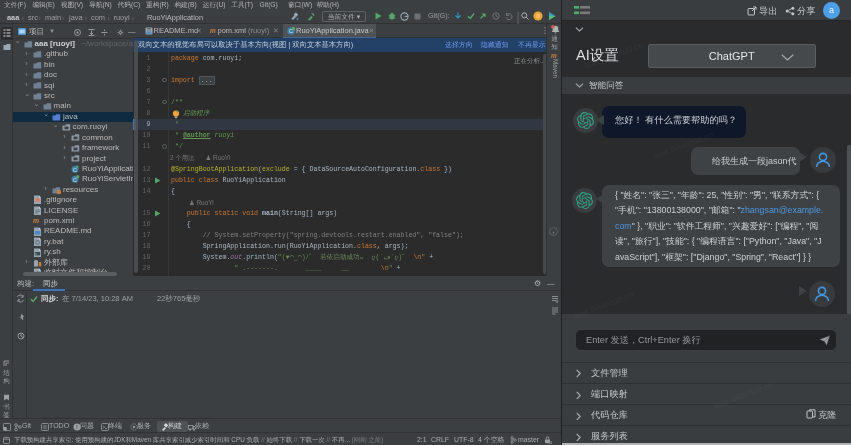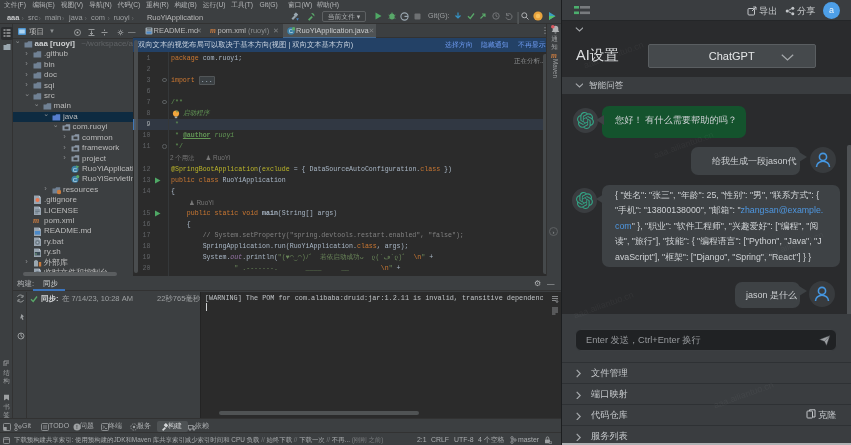--- a/index.html
+++ b/index.html
@@ -412,25 +412,20 @@
         <path d="M4 1 L4 4 L6 5.5" stroke="#9DA0A2" stroke-width="0.9" fill="none"></path>
       </svg>
       <div style="position:absolute;left:15px;top:16px;width:171px;height:13px;font-size:7.5px;line-height:13px;color:#BBBBBB;white-space:nowrap">
         <svg style="position:absolute;left:2px;top:2.5px" width="8" height="8" viewBox="0 0 8 8">
           <path d="M1 4.2 L3.2 6.4 L7 1.5" stroke="#59A869" stroke-width="1.3" fill="none"></path>
         </svg>
         <span style="position:absolute;left:13px;font-weight:bold;color:#D2D4D6">同步:</span>
         <span style="position:absolute;left:34px;color:#9DA0A2">在 7/14/23, 10:28 AM</span>
         <span style="position:absolute;left:129px;color:#9DA0A2">22秒765毫秒</span>
       </div>
-      <div style="position:absolute;left:187px;top:16px;width:361px;height:126px;background:#2B2B2B;border-left:1px solid #242424">
-        <div class="mono" style="position:absolute;left:4px;top:2px;font-size:6.8px;color:#BFC3C6;white-space:pre">[<span style="color:#BFC3C6">WARNING</span>] The POM for com.alibaba:druid:jar:1.2.11 is invalid, transitive dependenc</div>
-        <div style="position:absolute;left:5px;top:11px;width:1px;height:8px;background:#D0D2D4"></div>
-        <div style="position:absolute;left:18px;top:119px;width:200px;height:3.5px;background:#505354;border-radius:2px"></div>
-      </div>
       <svg style="position:absolute;left:538px;top:19px" width="8" height="8" viewBox="0 0 8 8">
         <path d="M1 1.5 h6 M1 3.5 h6 M1 5.5 h4 M6 4.5 v3 M4.8 6.3 L6 7.5 L7.2 6.3" stroke="#9DA0A2" stroke-width="0.8" fill="none"></path>
       </svg>
       <svg style="position:absolute;left:538px;top:31px" width="8" height="8" viewBox="0 0 8 8">
         <path d="M1 1 h6 M1 3 h6 M1 5 h6 M1 7 h3.5" stroke="#9DA0A2" stroke-width="0.8" fill="none"></path>
       </svg>
     </div>
 <div class="abs" style="left:0;top:418px;width:561px;height:14px;background:#3C3F41;border-top:1px solid #323232;font-size:7px;color:#A9ACAE;line-height:14px;white-space:nowrap">
       <svg style="position:absolute;left:3px;top:3.5px" width="8" height="8" viewBox="0 0 8 8">
         <rect x="0.5" y="0.5" width="7" height="7" rx="0.8" fill="none" stroke="#9DA0A2" stroke-width="0.8"></rect>
@@ -531,21 +526,21 @@
         </svg></div>
       <div style="position:absolute;left:0;top:77px;width:290px;height:16.5px;background:#3A3D40;color:#C3C6C9;font-size:8.6px;line-height:16.5px"><span style="margin-left:27px">智能问答</span></div>
       <svg style="position:absolute;left:12.5px;top:83px" width="8.5" height="5" viewBox="0 0 8 5">
         <path d="M0.6 0.6 L4.25 4 L7.9 0.6" stroke="#A6A9AC" stroke-width="1.1" fill="none"></path>
       </svg>
       <div style="position:absolute;left:10.5px;top:107.5px;width:25px;height:25px;border-radius:50%;background:#3A3D40">
         <svg style="position:absolute;left:4px;top:4px" width="17" height="17" viewBox="0 0 24 24">
           <path fill="#33A384" d="M22.2819 9.8211a5.9847 5.9847 0 0 0-.5157-4.9108 6.0462 6.0462 0 0 0-6.5098-2.9A6.0651 6.0651 0 0 0 4.9807 4.1818a5.9847 5.9847 0 0 0-3.9977 2.9 6.0462 6.0462 0 0 0 .7427 7.0966 5.98 5.98 0 0 0 .511 4.9107 6.051 6.051 0 0 0 6.5146 2.9001A5.9847 5.9847 0 0 0 13.2599 24a6.0557 6.0557 0 0 0 5.7718-4.2058 5.9894 5.9894 0 0 0 3.9977-2.9001 6.0557 6.0557 0 0 0-.7475-7.073zm-9.022 12.6081a4.4755 4.4755 0 0 1-2.8764-1.0408l.1419-.0804 4.7783-2.7582a.7948.7948 0 0 0 .3927-.6813v-6.7369l2.02 1.1686a.071.071 0 0 1 .038.0615v5.5826a4.504 4.504 0 0 1-4.4945 4.4849zm-9.6607-4.1254a4.4708 4.4708 0 0 1-.5346-3.0137l.142.0852 4.783 2.7582a.7712.7712 0 0 0 .7806 0l5.8428-3.3685v2.3324a.0804.0804 0 0 1-.0332.0615L9.74 19.9502a4.4992 4.4992 0 0 1-6.1408-1.6464zM2.3408 7.8956a4.485 4.485 0 0 1 2.3655-1.9728V11.6a.7664.7664 0 0 0 .3879.6765l5.8144 3.3543-2.0201 1.1685a.0757.0757 0 0 1-.071 0l-4.8303-2.7865A4.504 4.504 0 0 1 2.3408 7.8956zm16.5963 3.8558L13.1038 8.364 15.1192 7.2a.0757.0757 0 0 1 .071 0l4.8303 2.7913a4.4944 4.4944 0 0 1-.6765 8.1042v-5.6772a.79.79 0 0 0-.407-.667zm2.0107-3.0231l-.142-.0852-4.7735-2.7818a.7759.7759 0 0 0-.7854 0L9.409 9.2297V6.8974a.0662.0662 0 0 1 .0284-.0615l4.8303-2.7866a4.4992 4.4992 0 0 1 6.6802 4.66zM8.3065 12.863l-2.02-1.1638a.0804.0804 0 0 1-.038-.0567V6.0742a4.4992 4.4992 0 0 1 7.3757-3.4537l-.142.0805L8.704 5.459a.7948.7948 0 0 0-.3927.6813zm1.0976-2.3654l2.602-1.4998 2.6069 1.4998v2.9994l-2.5974 1.4997-2.6067-1.4997Z"></path>
         </svg>
       </div>
-      <div style="position:absolute;left:40px;top:106px;width:144px;height:32px;background:#14532d;border-radius:7px;color:#CDD0D3;font-size:9.2px;line-height:28px"><span style="margin-left:13px">您好！ 有什么需要帮助的吗？</span></div>
+      <div style="position:absolute;left:40px;top:106px;width:144px;height:32px;background:#0f172a;border-radius:7px;color:#CDD0D3;font-size:9.2px;line-height:28px"><span style="margin-left:13px">您好！ 有什么需要帮助的吗？</span></div>
       <svg style="position:absolute;left:33.5px;top:115px" width="8" height="10" viewBox="0 0 8 10">
         <path d="M8 0 L0 5 L8 10 Z" fill="#3E4245"></path>
       </svg>
       <div style="position:absolute;left:129px;top:147px;width:109px;height:28px;background:#3E4245;border-radius:7px;color:#CDD0D3;font-size:9px;line-height:28px"><span style="margin-left:21px">给我生成一段jason代码</span></div>
       <svg style="position:absolute;left:236.5px;top:152px" width="8" height="10" viewBox="0 0 8 10">
         <path d="M0 0 L8 5 L0 10 Z" fill="#3E4245"></path>
       </svg>
       <div style="position:absolute;left:248px;top:147px;width:26px;height:26px;border-radius:50%;background:#383B3E;overflow:hidden">
         <svg style="position:absolute;left:3px;top:3px" width="20" height="20" viewBox="0 0 24 24">
           <circle cx="12" cy="8.3" r="4.3" fill="none" stroke="#4596E0" stroke-width="1.9"></circle>
@@ -556,21 +551,20 @@
         <svg style="position:absolute;left:4px;top:4px" width="17" height="17" viewBox="0 0 24 24">
           <path fill="#33A384" d="M22.2819 9.8211a5.9847 5.9847 0 0 0-.5157-4.9108 6.0462 6.0462 0 0 0-6.5098-2.9A6.0651 6.0651 0 0 0 4.9807 4.1818a5.9847 5.9847 0 0 0-3.9977 2.9 6.0462 6.0462 0 0 0 .7427 7.0966 5.98 5.98 0 0 0 .511 4.9107 6.051 6.051 0 0 0 6.5146 2.9001A5.9847 5.9847 0 0 0 13.2599 24a6.0557 6.0557 0 0 0 5.7718-4.2058 5.9894 5.9894 0 0 0 3.9977-2.9001 6.0557 6.0557 0 0 0-.7475-7.073zm-9.022 12.6081a4.4755 4.4755 0 0 1-2.8764-1.0408l.1419-.0804 4.7783-2.7582a.7948.7948 0 0 0 .3927-.6813v-6.7369l2.02 1.1686a.071.071 0 0 1 .038.0615v5.5826a4.504 4.504 0 0 1-4.4945 4.4849zm-9.6607-4.1254a4.4708 4.4708 0 0 1-.5346-3.0137l.142.0852 4.783 2.7582a.7712.7712 0 0 0 .7806 0l5.8428-3.3685v2.3324a.0804.0804 0 0 1-.0332.0615L9.74 19.9502a4.4992 4.4992 0 0 1-6.1408-1.6464zM2.3408 7.8956a4.485 4.485 0 0 1 2.3655-1.9728V11.6a.7664.7664 0 0 0 .3879.6765l5.8144 3.3543-2.0201 1.1685a.0757.0757 0 0 1-.071 0l-4.8303-2.7865A4.504 4.504 0 0 1 2.3408 7.8956zm16.5963 3.8558L13.1038 8.364 15.1192 7.2a.0757.0757 0 0 1 .071 0l4.8303 2.7913a4.4944 4.4944 0 0 1-.6765 8.1042v-5.6772a.79.79 0 0 0-.407-.667zm2.0107-3.0231l-.142-.0852-4.7735-2.7818a.7759.7759 0 0 0-.7854 0L9.409 9.2297V6.8974a.0662.0662 0 0 1 .0284-.0615l4.8303-2.7866a4.4992 4.4992 0 0 1 6.6802 4.66zM8.3065 12.863l-2.02-1.1638a.0804.0804 0 0 1-.038-.0567V6.0742a4.4992 4.4992 0 0 1 7.3757-3.4537l-.142.0805L8.704 5.459a.7948.7948 0 0 0-.3927.6813zm1.0976-2.3654l2.602-1.4998 2.6069 1.4998v2.9994l-2.5974 1.4997-2.6067-1.4997Z"></path>
         </svg>
       </div>
       <div style="position:absolute;left:40px;top:185px;width:238px;height:82px;background:#3E4245;border-radius:7px;color:#CFD2D5;font-size:8.8px;line-height:15.4px;white-space:nowrap">
         <div style="margin:3px 0 0 13px">{ "姓名": "张三", "年龄": 25, "性别": "男", "联系方式": {<br>"手机": "13800138000", "邮箱": "<span style="color:#4E97E0">zhangsan@example.</span><br><span style="color:#4E97E0">com</span>" }, "职业": "软件工程师", "兴趣爱好": ["编程", "阅<br>读", "旅行"], "技能": { "编程语言": ["Python", "Java", "J<br>avaScript"], "框架": ["Django", "Spring", "React"] } }</div>
       </div>
       <svg style="position:absolute;left:33.5px;top:194px" width="8" height="10" viewBox="0 0 8 10">
         <path d="M8 0 L0 5 L8 10 Z" fill="#3E4245"></path>
       </svg>
-      <div style="position:absolute;left:173px;top:282px;width:65px;height:26px;background:#3E4245;border-radius:7px;color:#CDD0D3;font-size:9px;line-height:26px"><span style="margin-left:11px">jason 是什么</span></div>
       <svg style="position:absolute;left:236.5px;top:286px" width="8" height="10" viewBox="0 0 8 10">
         <path d="M0 0 L8 5 L0 10 Z" fill="#3E4245"></path>
       </svg>
       <div style="position:absolute;left:247px;top:281px;width:26px;height:26px;border-radius:50%;background:#383B3E;overflow:hidden">
         <svg style="position:absolute;left:3px;top:3px" width="20" height="20" viewBox="0 0 24 24">
           <circle cx="12" cy="8.3" r="4.3" fill="none" stroke="#4596E0" stroke-width="1.9"></circle>
           <path d="M4.2 20.5 a7.8 7 0 0 1 15.6 0" fill="none" stroke="#4596E0" stroke-width="1.9"></path>
         </svg>
       </div>
       <div style="position:absolute;left:284.5px;top:145px;width:5px;height:192px;background:#4E5154;border-radius:2px"></div>

